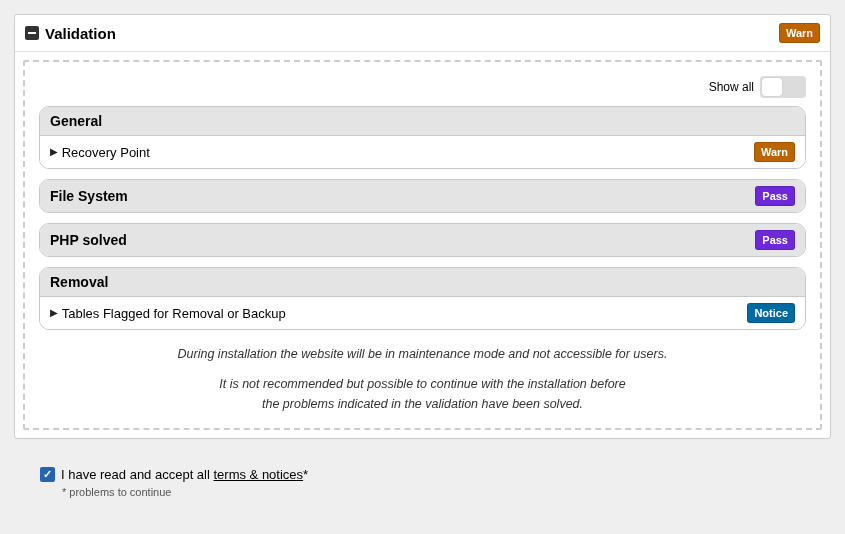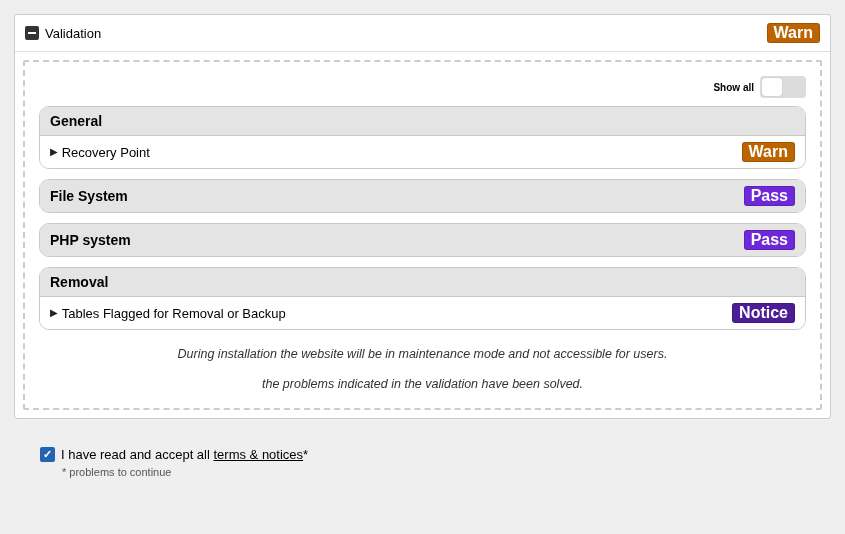--- a/index.html
+++ b/index.html
@@ -29,38 +29,38 @@
     align-items: center;
     gap: 6px;
   }
   .collapse-icon {
     width: 14px; height: 14px;
     display: inline-flex;
     align-items: center; justify-content: center;
     font-size: 12px;
   }
   .panel-title {
-    font-weight: normal;
-    font-size: 13px;
+    font-weight: bold;
+    font-size: 15px;
   }
   .panel-body {
     border: 2px dashed #ccc;
     margin: 8px;
     padding: 14px;
     border-radius: 2px;
     background: #fff;
   }
   .showall-row {
     display: flex;
     justify-content: flex-end;
     align-items: center;
     gap: 6px;
     margin-bottom: 8px;
   }
-  .showall-label { font-weight: bold; font-size: 10px; }
+  .showall-label { font-weight: normal; font-size: 12px; }
   .toggle {
     width: 46px; height: 22px;
     background: #dcdcdc;
     border-radius: 4px;
     position: relative;
     display: inline-block;
   }
   .toggle-handle {
     width: 20px; height: 18px;
     background: #fff;
@@ -98,32 +98,32 @@
     display: flex;
     align-items: center;
     gap: 4px;
   }
   .caret {
     font-size: 10px;
     line-height: 1;
     color: #222;
   }
   .badge {
-    font-size: 16px;
+    font-size: 11px;
     padding: 1px 6px;
     border-radius: 3px;
     color: #fff;
     font-weight: bold;
     border: 1px solid rgba(0,0,0,0.15);
     display: inline-block;
     line-height: 16px;
   }
   .badge-warn   { background: #bb6400; }
   .badge-pass   { background: #6d28d9; }
-  .badge-notice { background: #4c1d95; }
+  .badge-notice { background: #0369a1; }
   .info-block {
     text-align: center;
     font-style: italic;
     color: #333;
     font-size: 12.5px;
     margin-top: 14px;
     line-height: 1.6;
   }
   .info-icon {
     font-weight: bold;
@@ -211,41 +211,42 @@
 
     <div class="section">
       <div class="section-header no-body">
         <span>File System</span>
         <span class="badge badge-pass">Pass</span>
       </div>
     </div>
 
     <div class="section">
       <div class="section-header no-body">
-        <span>PHP system</span>
+        <span>PHP solved</span>
         <span class="badge badge-pass">Pass</span>
       </div>
     </div>
 
     <div class="section">
       <div class="section-header">
         <span>Removal</span>
       </div>
       <div class="section-row">
         <span class="section-row-left">
           <span class="caret">▶</span>
           <span>Tables Flagged for Removal or Backup</span>
         </span>
         <span class="badge badge-notice">Notice</span>
       </div>
     </div>
 
     <div class="info-block">
       <div>During installation the website will be in maintenance mode and not accessible for users.</div>
       <div style="height:10px"></div>
+      <div>It is not recommended but possible to continue with the installation before</div>
       <div>the problems indicated in the validation have been solved.</div>
     </div>
 
   </div>
 </div>
 
 <div class="terms-block">
   <div class="terms-row">
     <span class="checkbox">✓</span>
     <span>

